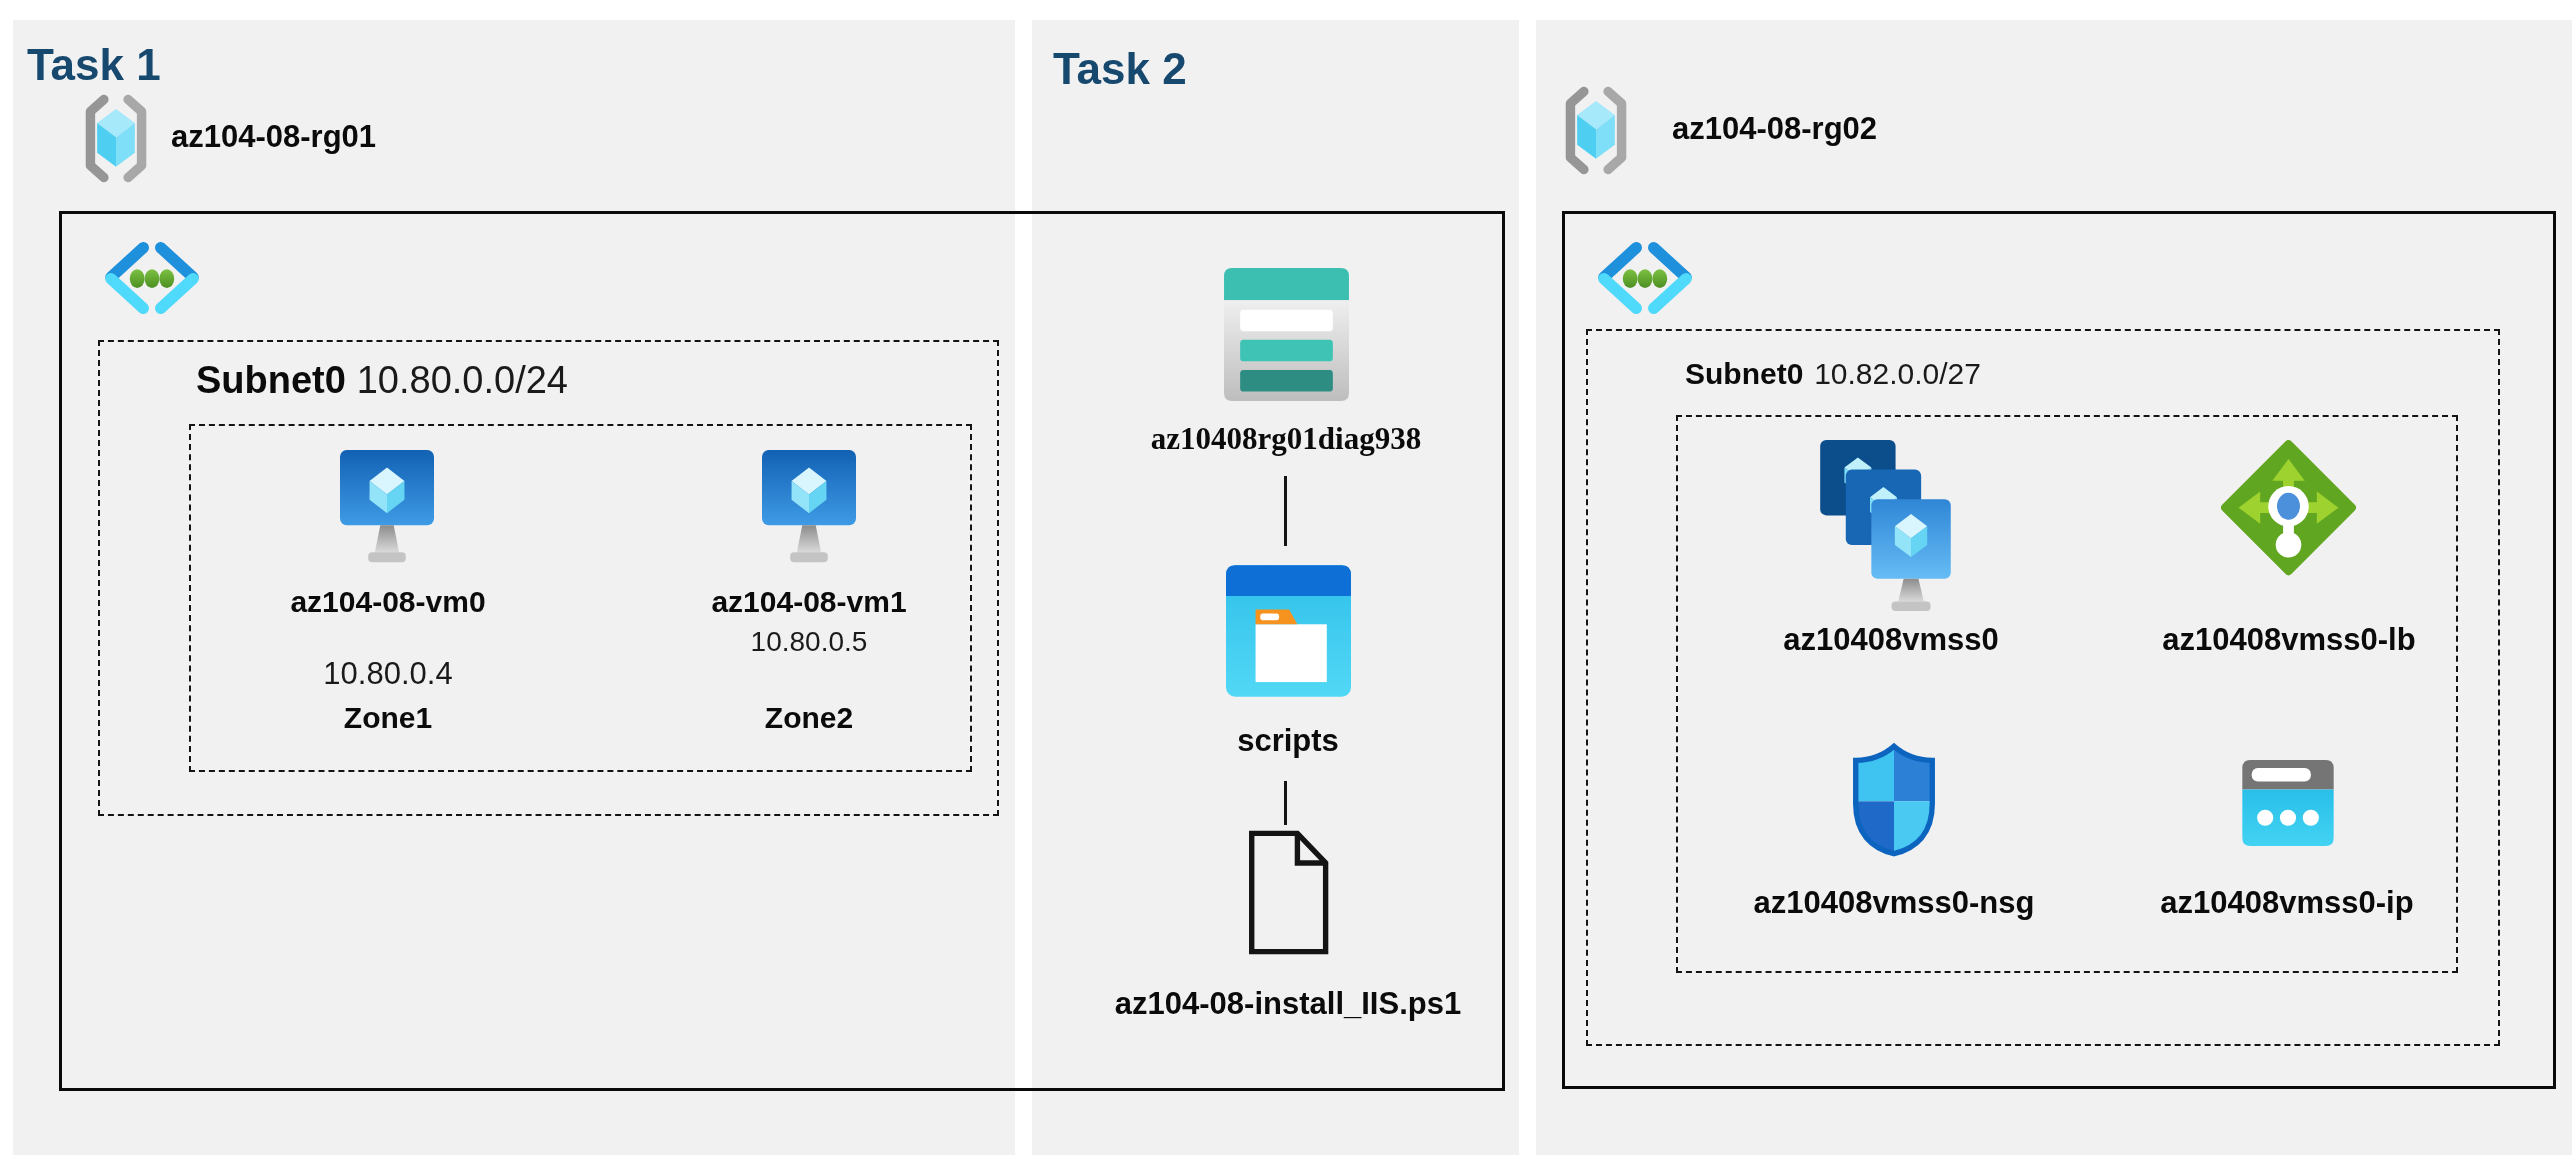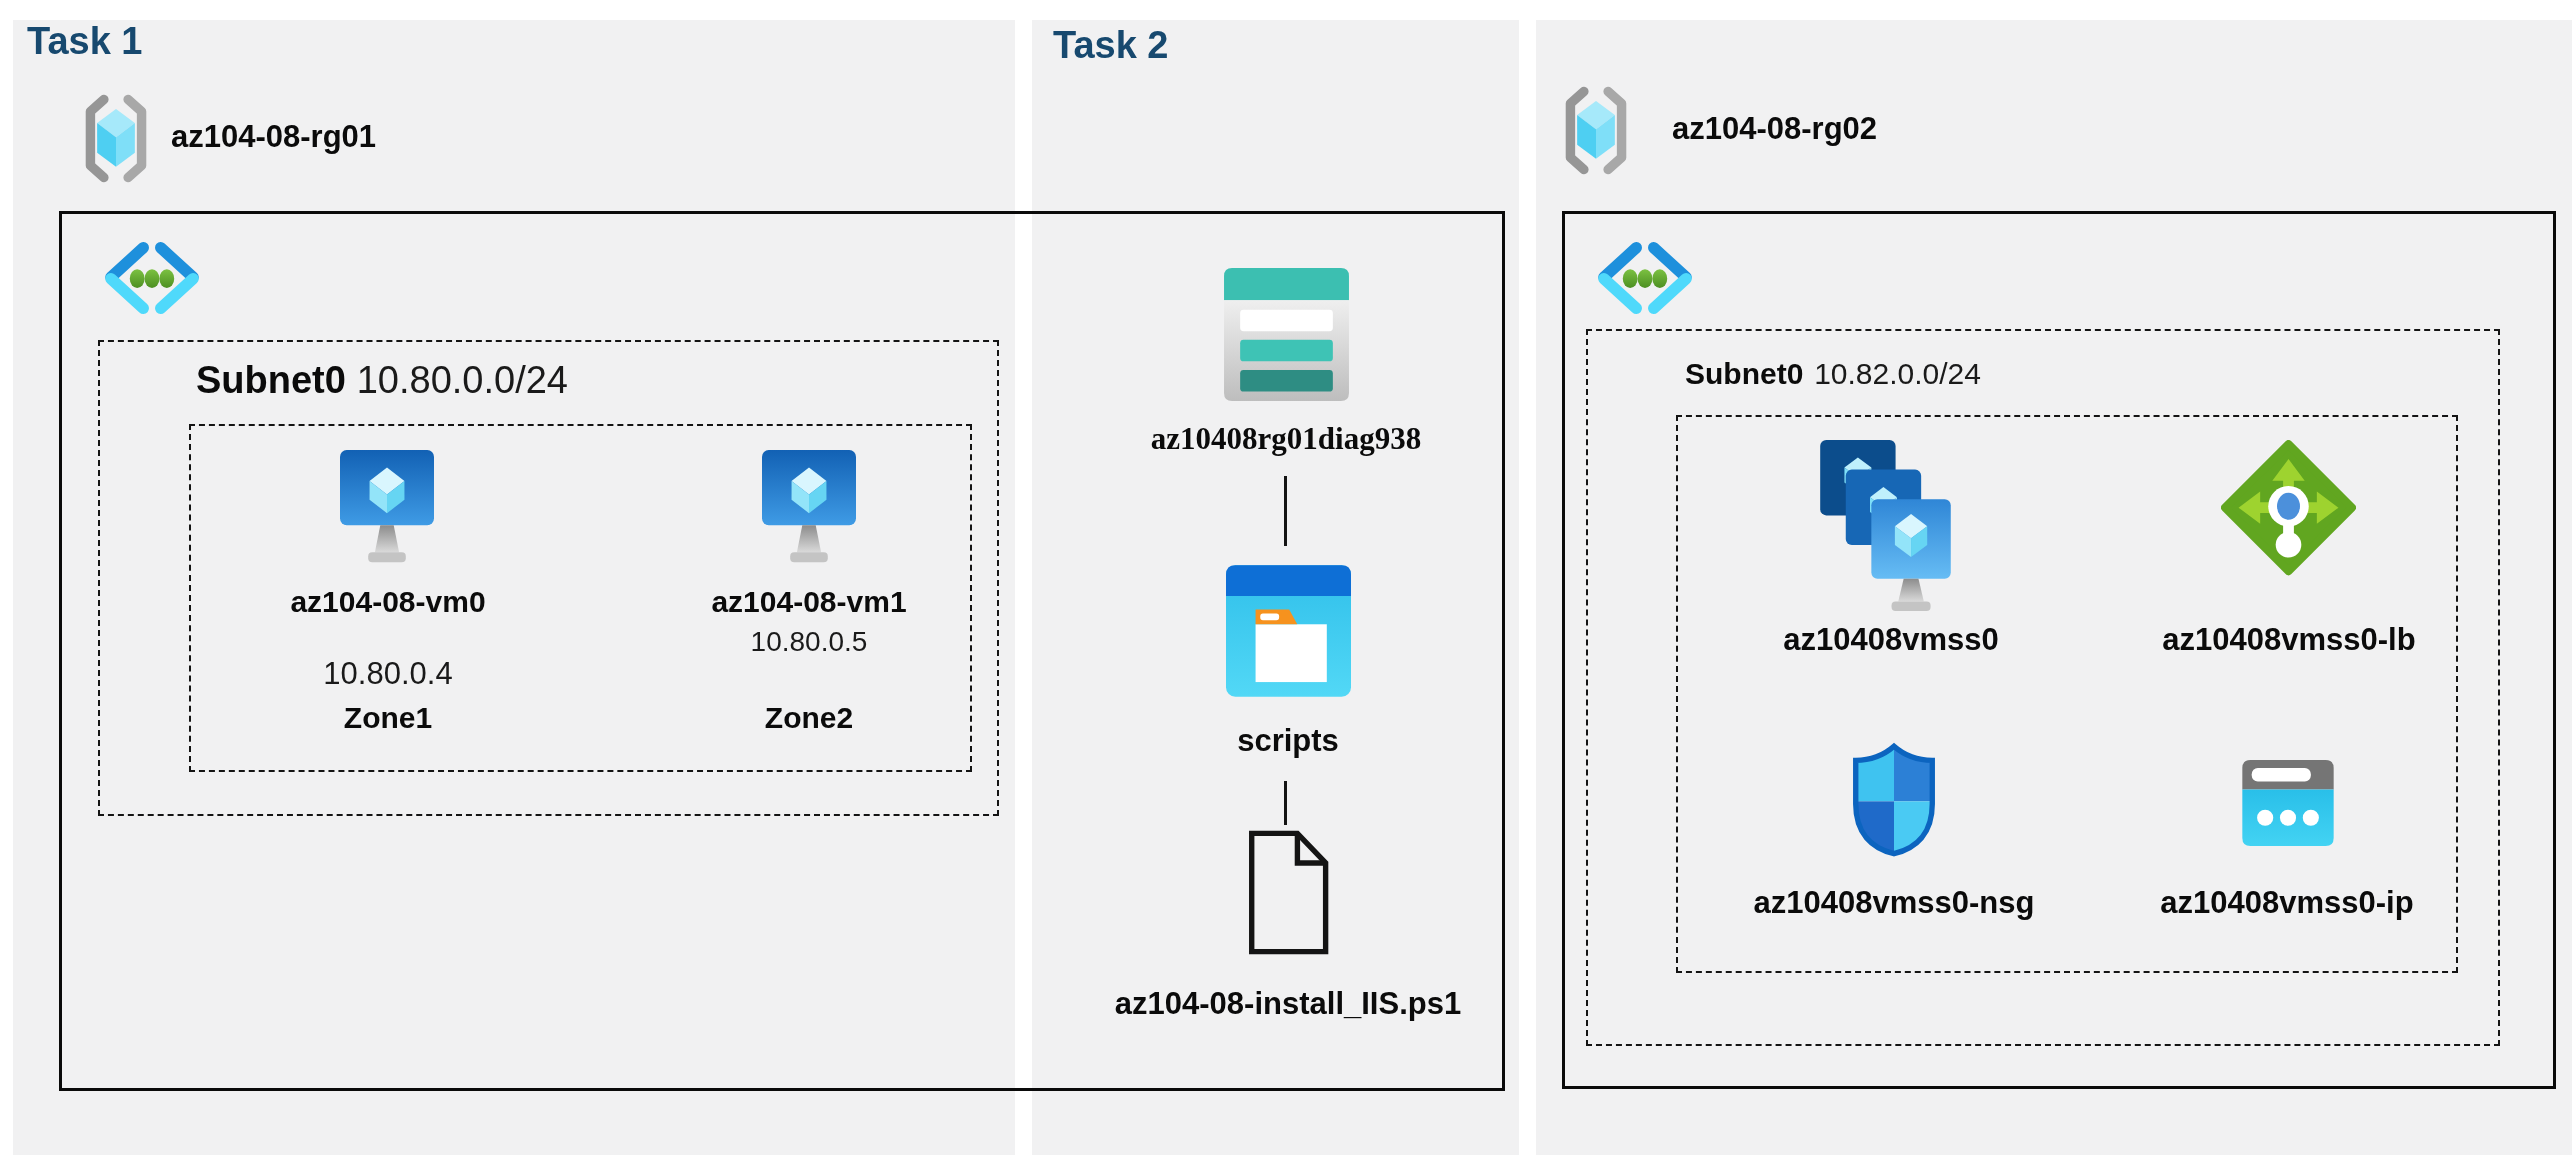--- a/index.html
+++ b/index.html
@@ -1,19 +1,19 @@
 <!DOCTYPE html>
 <html style="font-size:10.8px"><head>
 <meta charset="utf-8">
 <style>
   html,body{margin:0;padding:0;background:#ffffff;}
   .canvas{position:relative;width:2576px;height:1166px;background:#ffffff;overflow:hidden;
           font-family:"Liberation Sans",sans-serif;color:#0b0b0b;}
   .panel{position:absolute;background:#F1F1F2;}
-  .title{position:absolute;font-size:38px;font-weight:700;color:#17496F;white-space:nowrap;}
+  .title{position:absolute;font-size:44px;font-weight:700;color:#17496F;white-space:nowrap;margin-top:20px;}
   .lbl{position:absolute;font-size:31px;font-weight:700;color:#0b0b0b;white-space:nowrap;}
   .sub{font-weight:400;color:#1a1a1a;}
   .center{transform:translateX(-50%);text-align:center;}
   .solid-box{position:absolute;border:3.4px solid #0a0a0a;background:transparent;}
   .dash-box{position:absolute;border:2.7px dashed #141414;background:transparent;}
   .vline{position:absolute;width:3.4px;background:#141414;}
   .icon{position:absolute;}
   .icon svg{display:block;width:100%;height:100%;}
   .name-pair .bold{font-weight:700;margin-right:10.8px;}
 </style>
@@ -171,21 +171,21 @@
       <path d="M90 10 L138 54" stroke="#1E90DC" stroke-width="17" stroke-linecap="round"></path>
       <path d="M138 56 L90 100" stroke="#4FD9FB" stroke-width="17" stroke-linecap="round"></path>
       <ellipse cx="55" cy="56" rx="11" ry="14" fill="url(#dotg)"></ellipse>
       <ellipse cx="77" cy="56" rx="11" ry="14" fill="url(#dotg)"></ellipse>
       <ellipse cx="99" cy="56" rx="11" ry="14" fill="url(#dotg)"></ellipse>
     </svg>
   </div>
 
   <div class="dash-box" style="left:1586px;top:329px;width:910px;height:713px;"></div>
   <div class="lbl name-pair" style="left:1685px;top:357px;font-size:30px;">
-    <span class="bold">Subnet0</span><span class="sub">10.82.0.0/24</span>
+    <span class="bold">Subnet0</span><span class="sub">10.82.0.0/27</span>
   </div>
 
   <div class="dash-box" style="left:1676px;top:415px;width:778px;height:554px;"></div>
 
   <div class="icon" style="left:1820px;top:440px;width:135px;height:175px;">
     <svg viewBox="0 0 200 260">
       <defs>
         <linearGradient id="vmssg" x1="0" y1="0" x2="0" y2="1">
           <stop offset="0" stop-color="#2F86D6"></stop>
             <stop offset="1" stop-color="#66BCF4"></stop>

